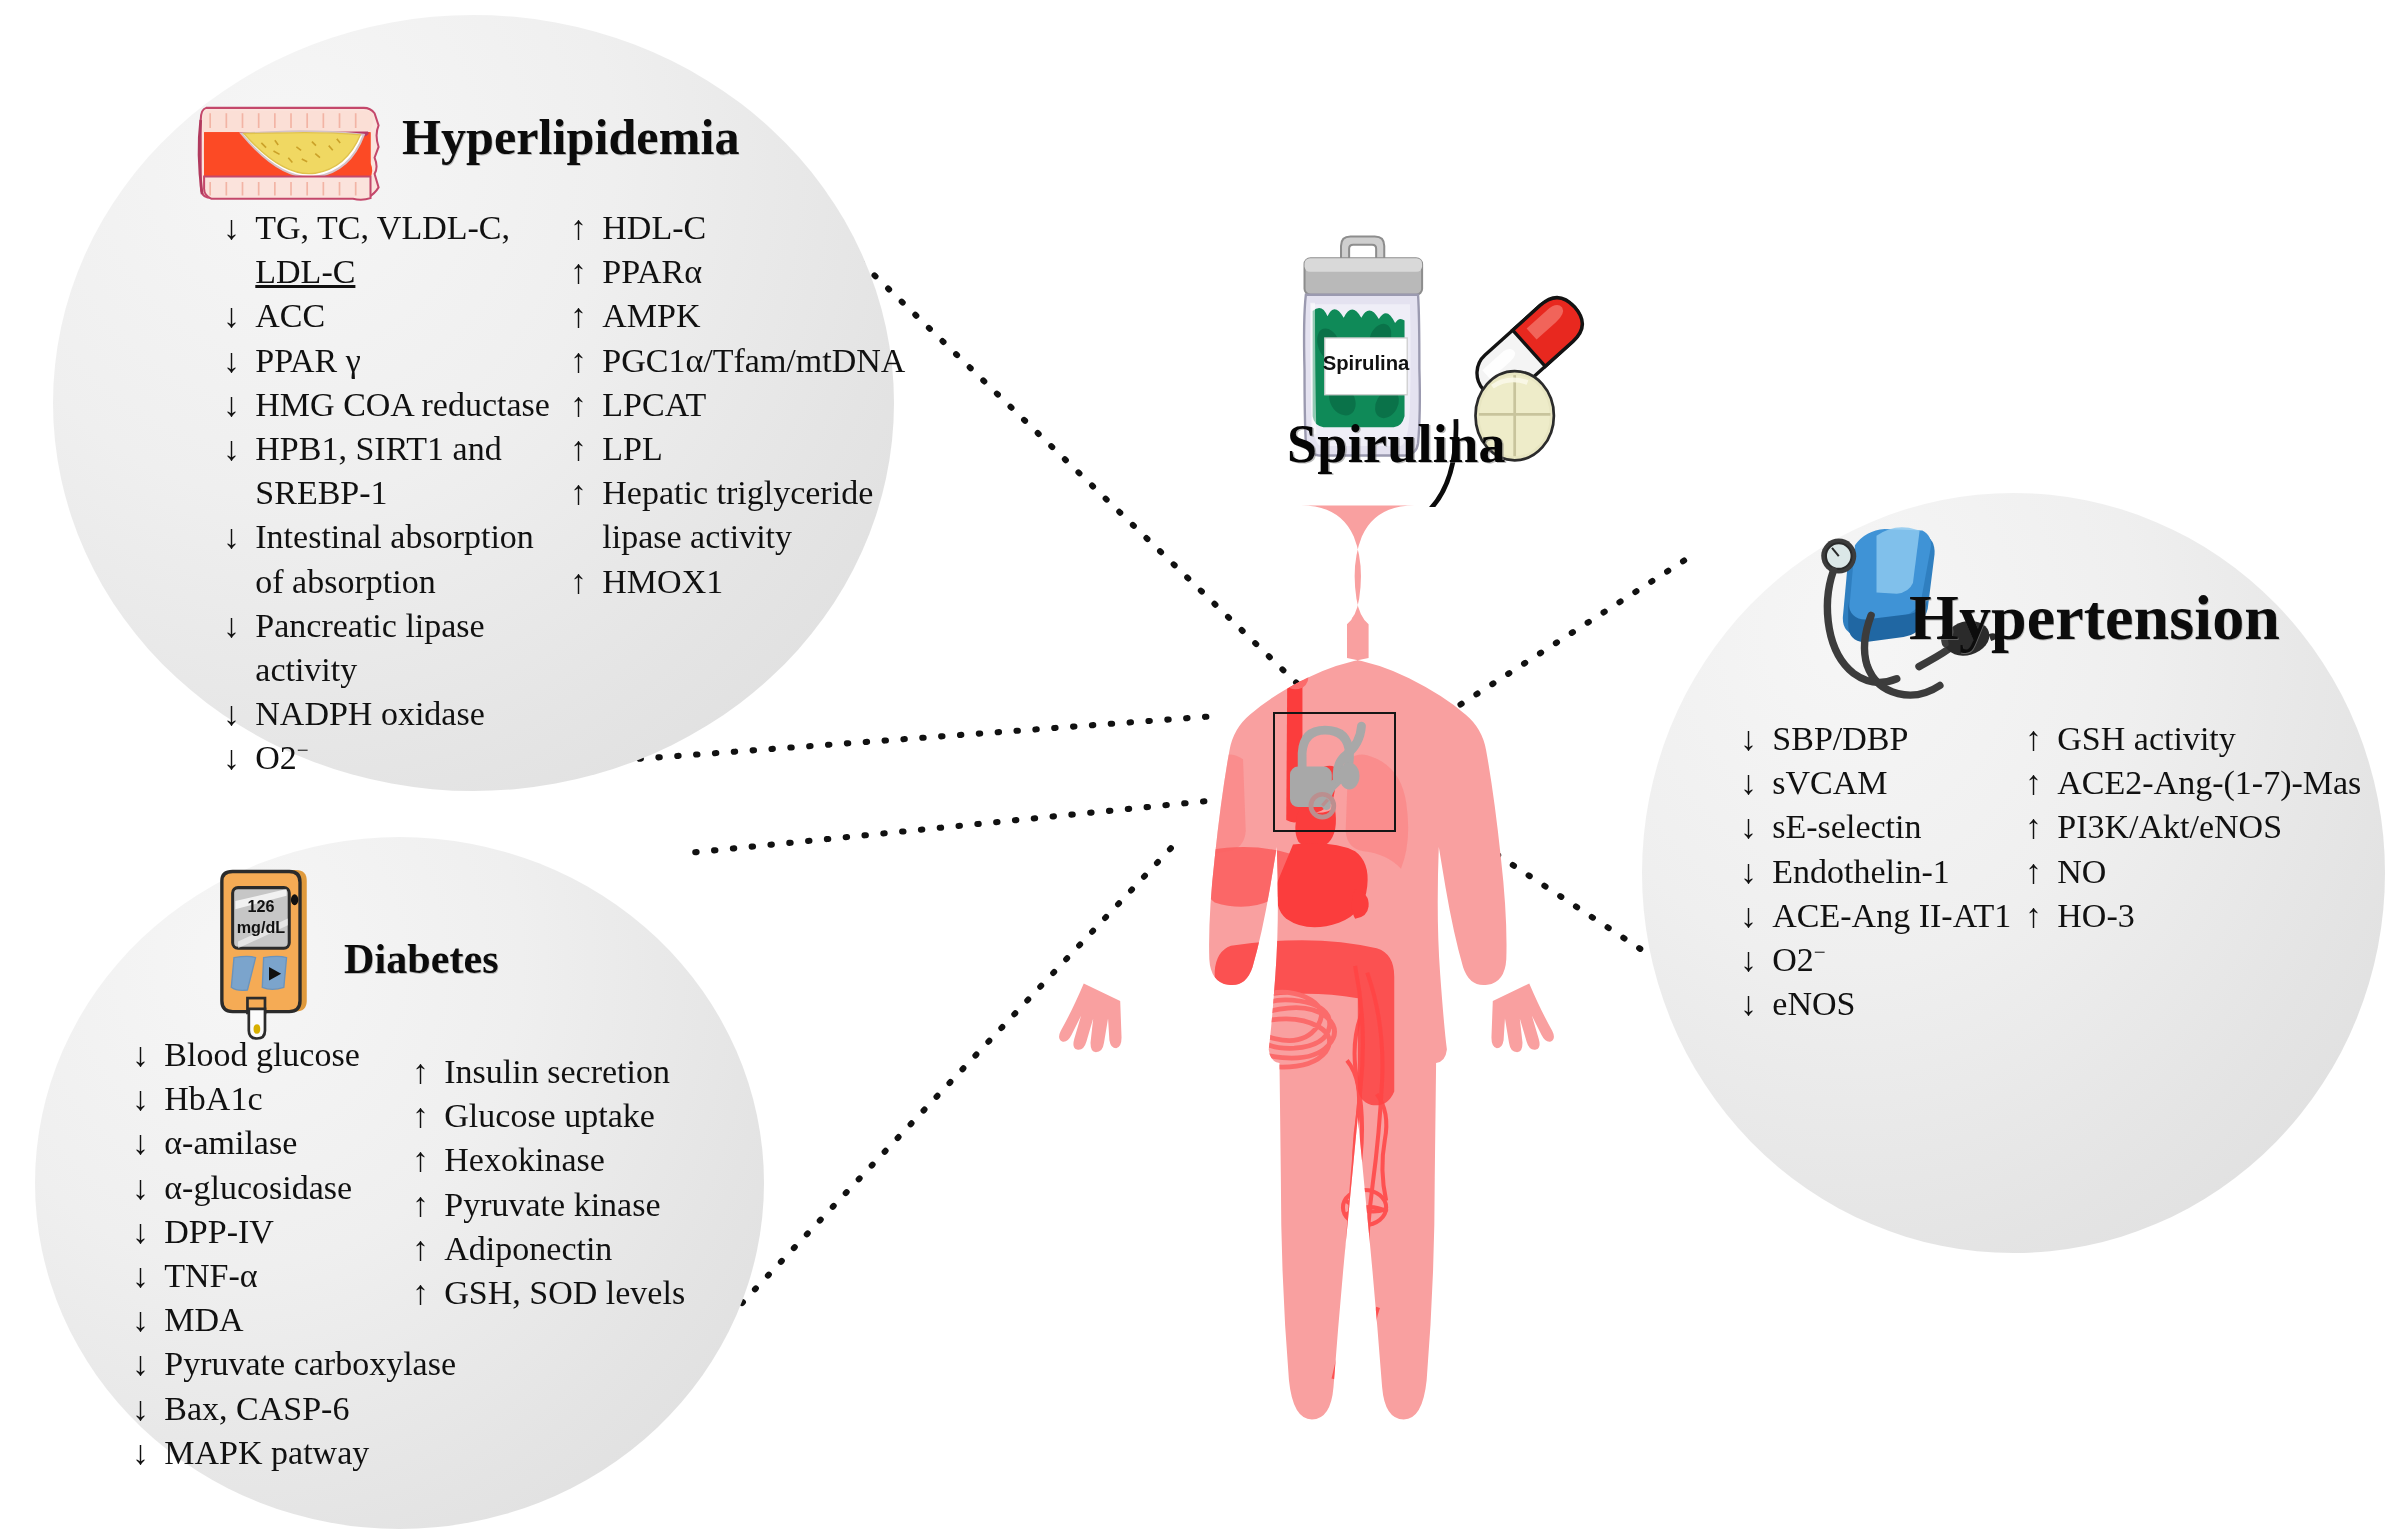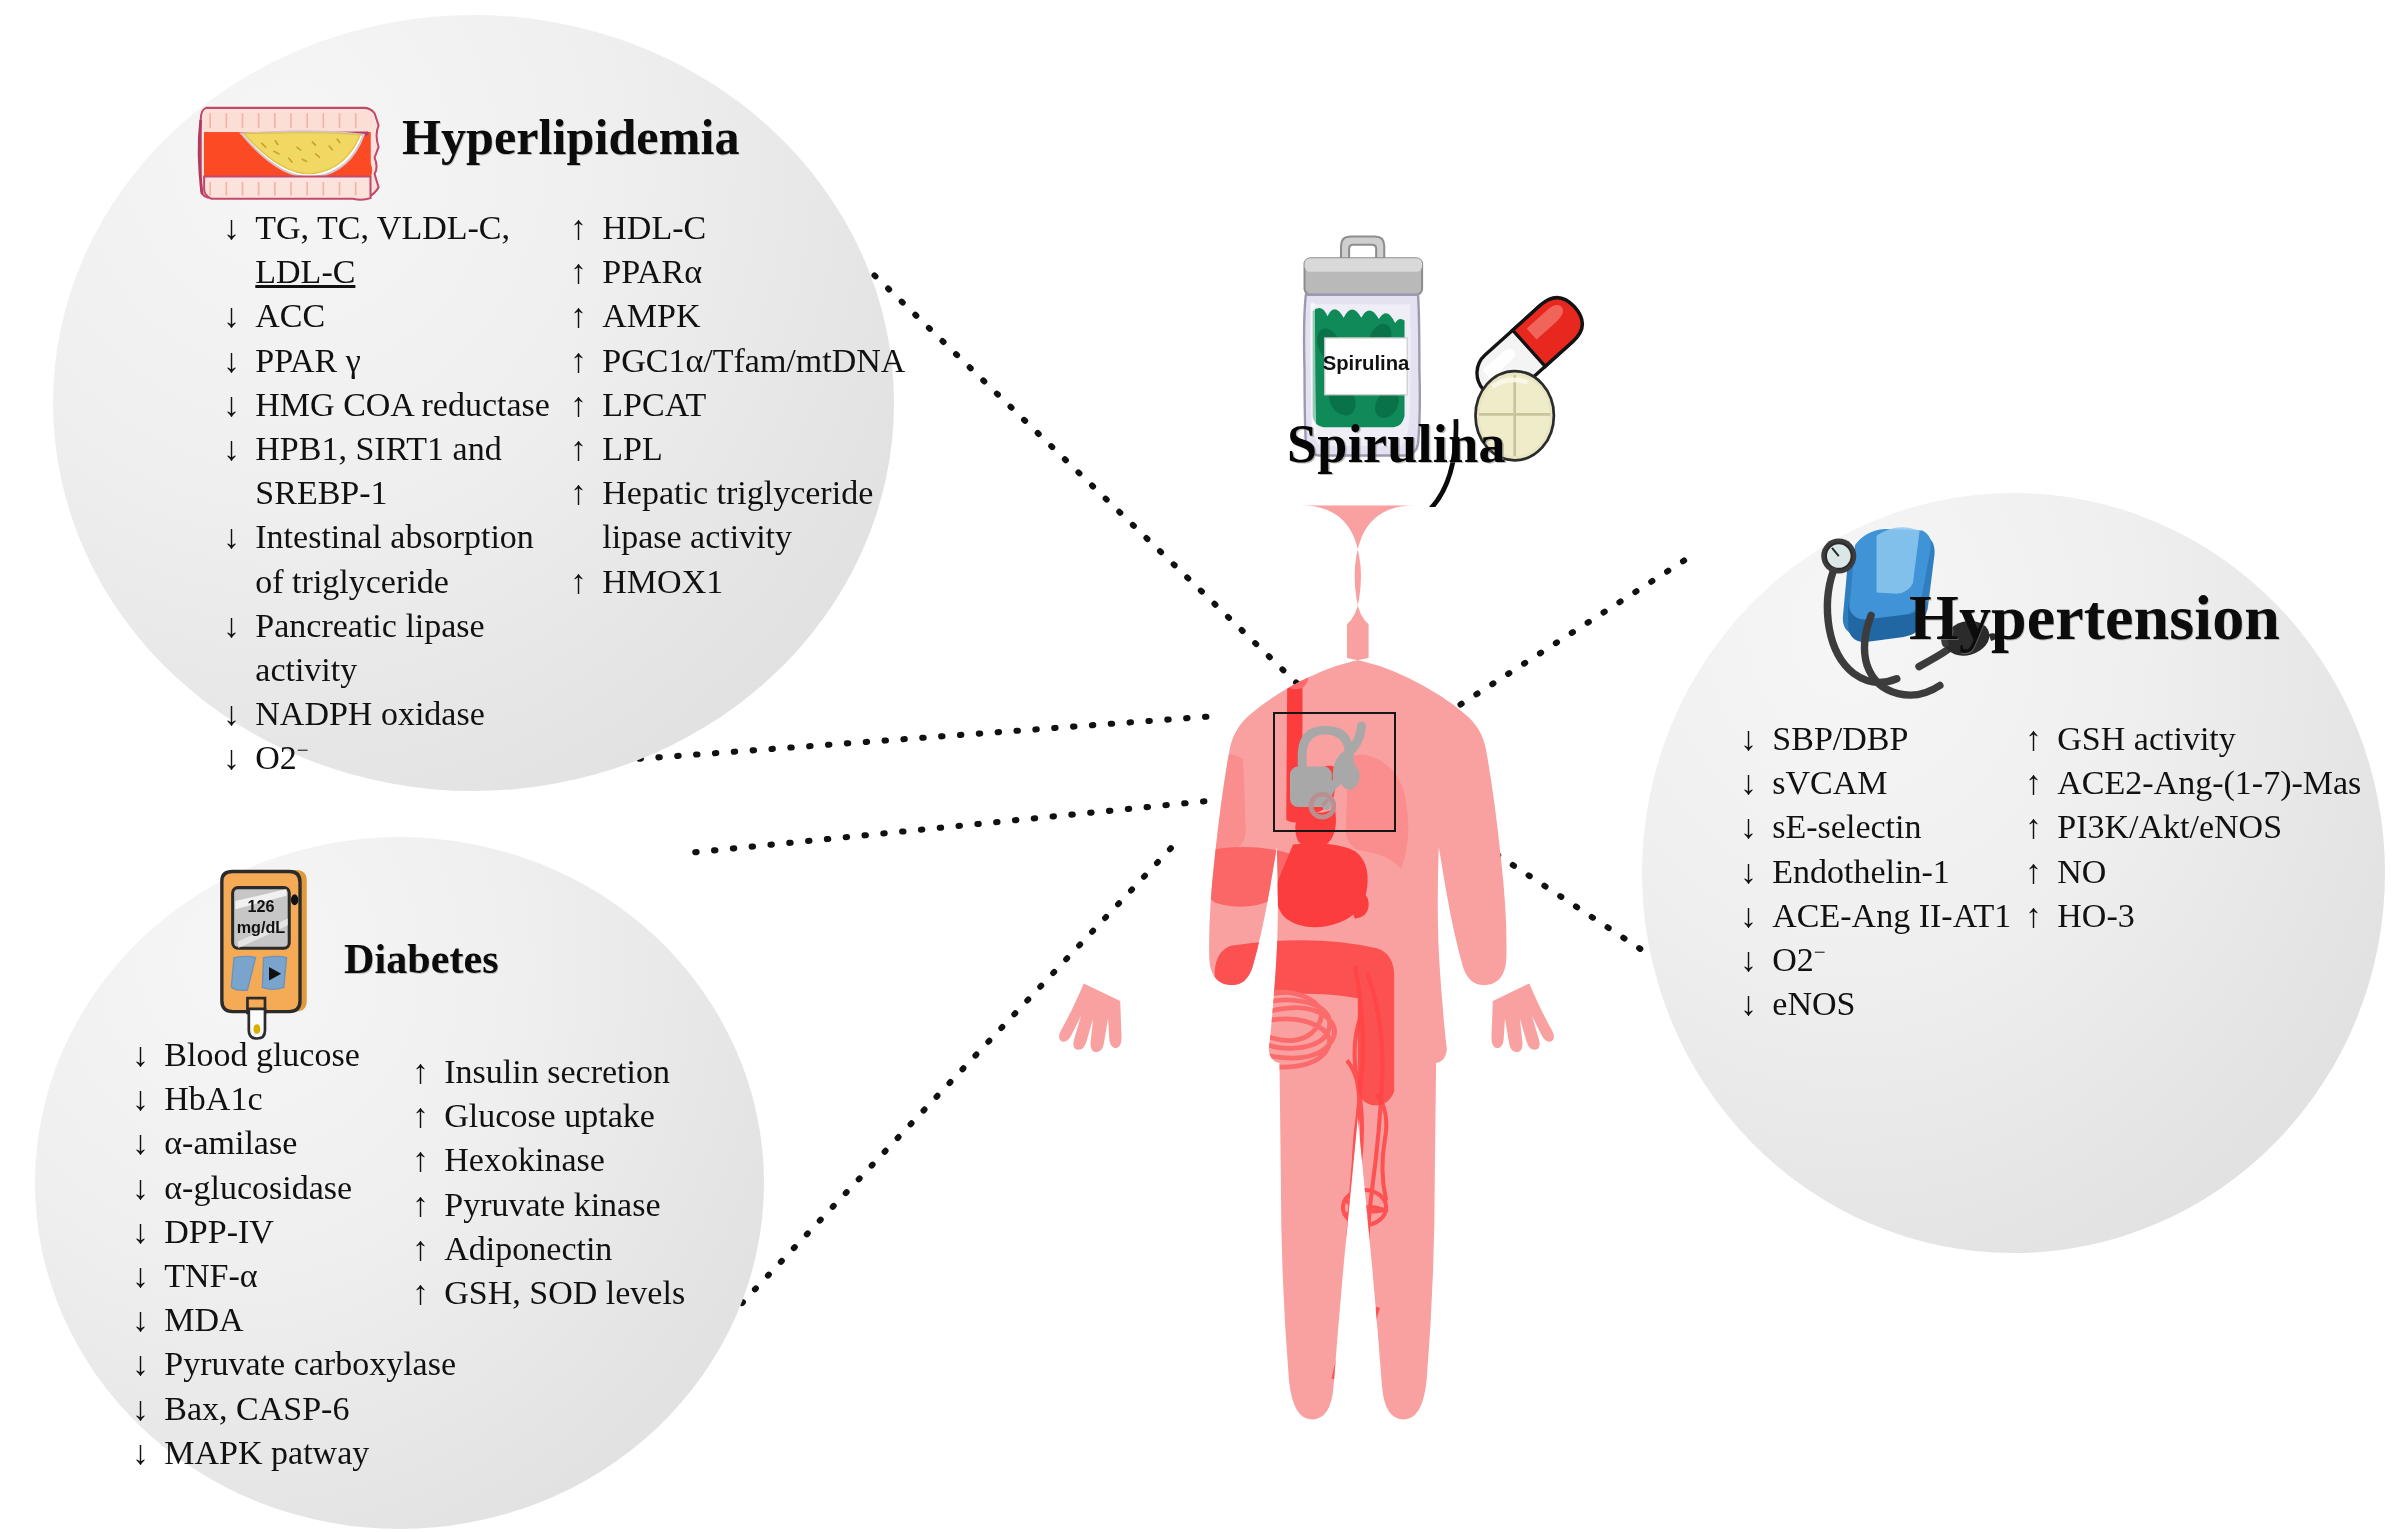--- a/index.html
+++ b/index.html
@@ -118,21 +118,21 @@
       <div class="row" style="margin-left: 0px;">
         <span class="arw"></span>
         <span class="txt">SREBP-1</span>
       </div>
       <div class="row">
         <span class="arw">↓</span>
         <span class="txt">Intestinal absorption</span>
       </div>
       <div class="row" style="margin-left: 0px;">
         <span class="arw"></span>
-        <span class="txt">of triglyceride</span>
+        <span class="txt">of absorption</span>
       </div>
       <div class="row">
         <span class="arw">↓</span>
         <span class="txt">Pancreatic lipase</span>
       </div>
       <div class="row" style="margin-left: 0px;">
         <span class="arw"></span>
         <span class="txt">activity</span>
       </div>
       <div class="row">

